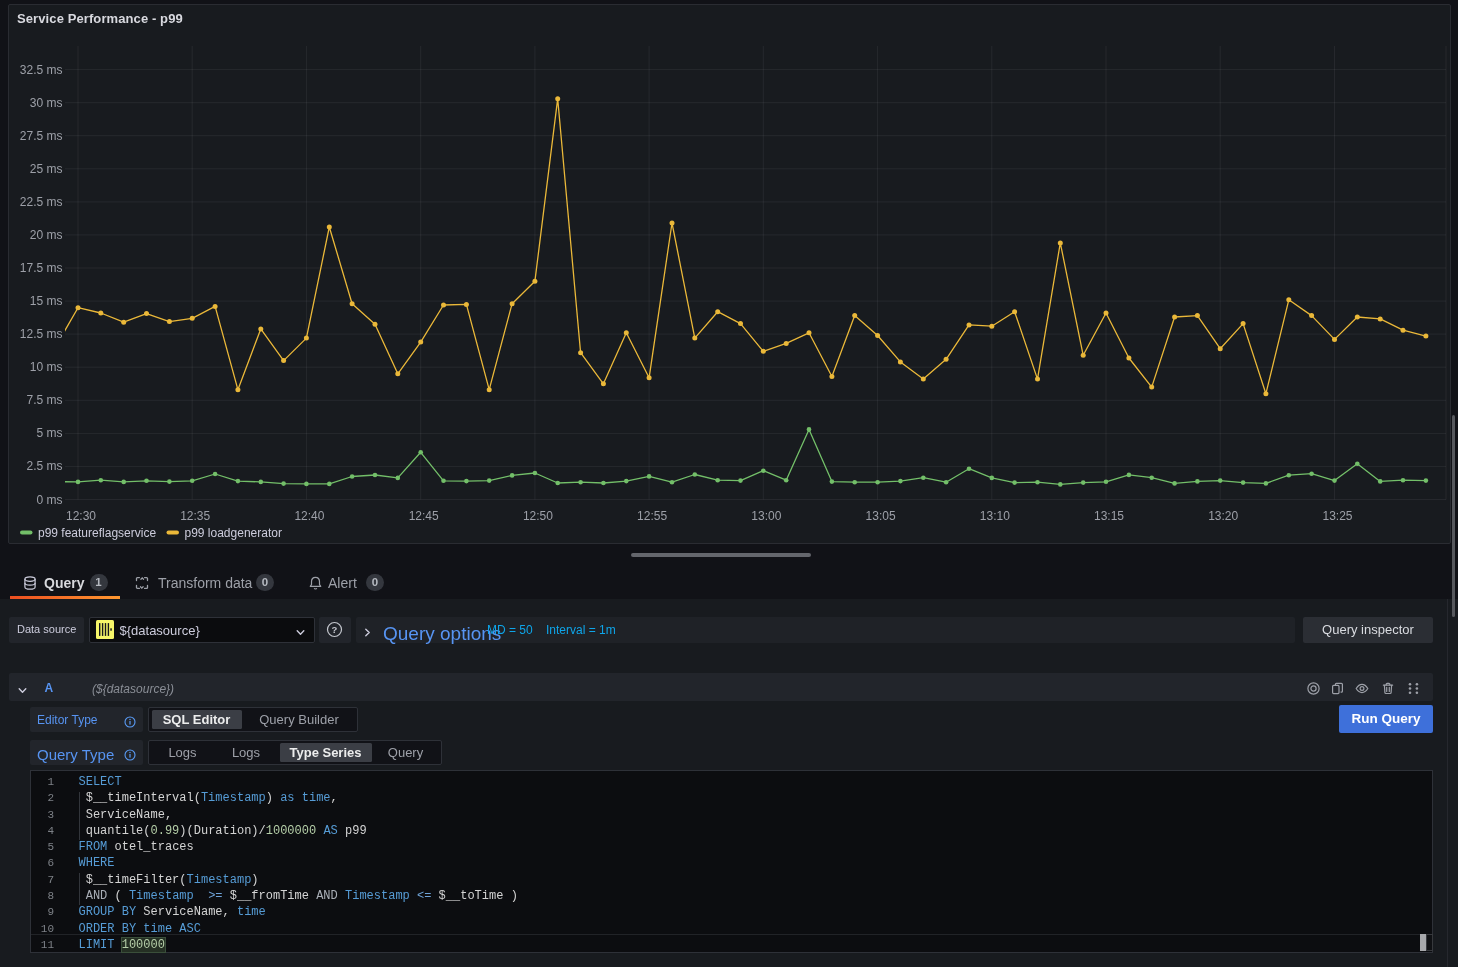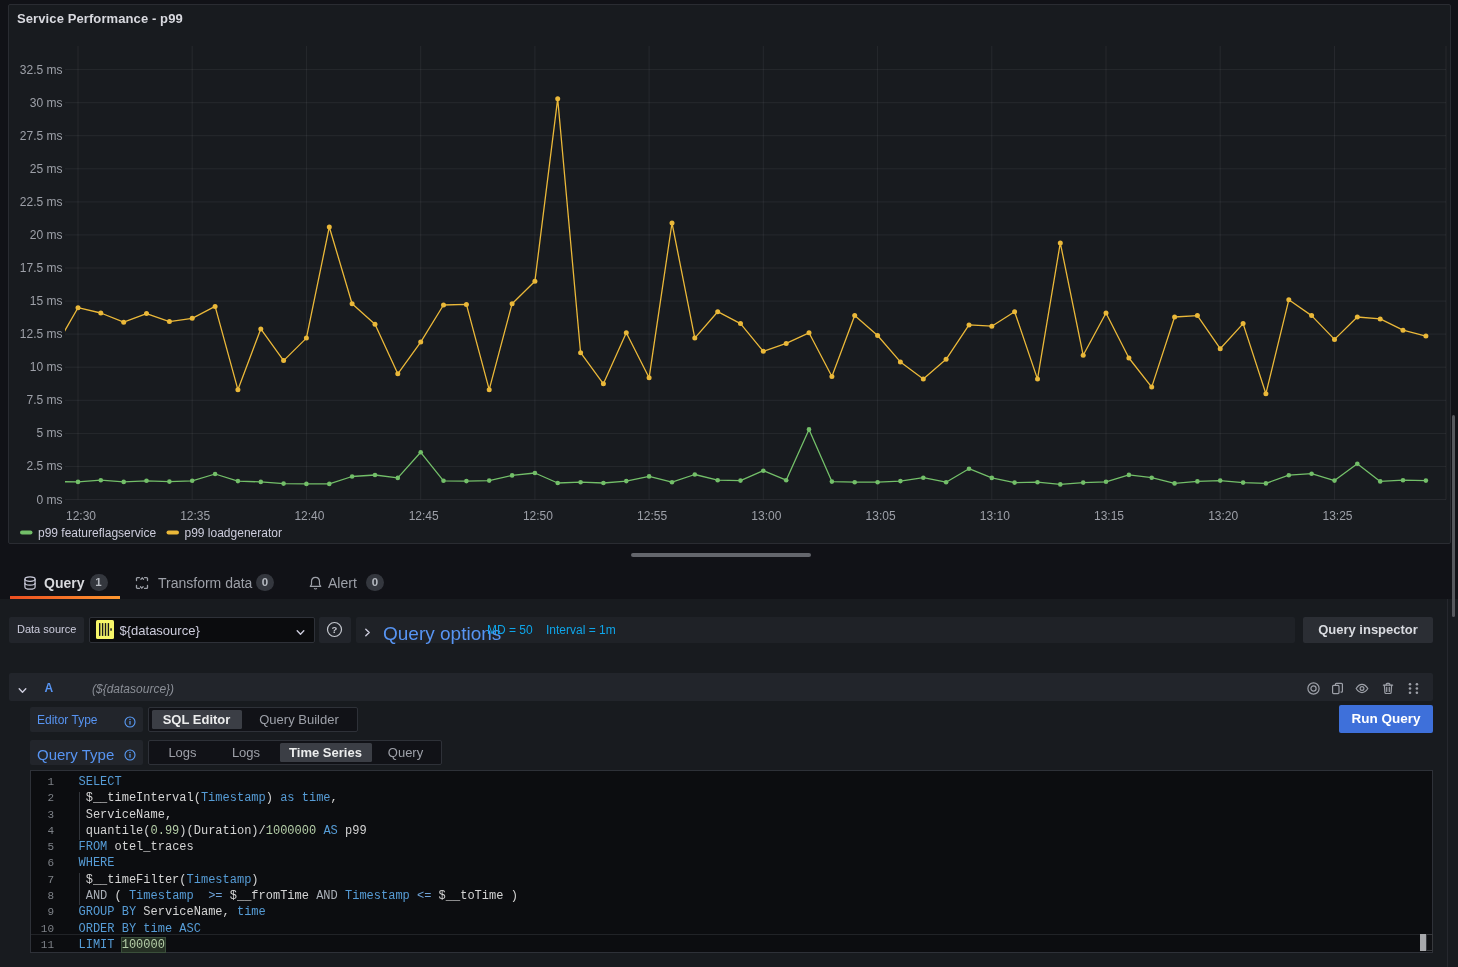--- a/index.html
+++ b/index.html
@@ -15,21 +15,21 @@
 .badge { position:absolute; top:574px; height:17px; border-radius:9px; background:#34373e;
   color:#b6bac1; font-size:11.5px; font-weight:700; text-align:center; line-height:17px; }
 #tabline { left:10px; top:595.5px; width:110px; height:3px;
   background:linear-gradient(90deg,#ec4e20,#ff9830); }
 
 .box { position:absolute; background:#22252b; border-radius:2px; }
 .lbl13 { font-size:13px; color:#ccccdc; }
 #dsdrop { left:88.5px; top:616.5px; width:226px; height:26px; background:#0b0c0e;
   border:1px solid #2e3138; border-radius:2px; }
 #qinsp { left:1303px; top:616.5px; width:130px; height:26px; background:#2b2e34; border-radius:2px;
-  color:#d9dbe0; font-size:13px; font-weight:700; text-align:center; line-height:26px; }
+  color:#d9dbe0; font-size:13px; font-weight:400; text-align:center; line-height:26px; }
 .blue { color:#5794f2; }
 .grey { color:#0ea5e9; }
 
 #arow { left:9px; top:673px; width:1424px; height:28px; background:#22252b; border-radius:2px; }
 .ricons { position:absolute; top:681px; }
 
 .rgroup { position:absolute; background:#111217; border:1px solid #2e3138; border-radius:2px; }
 .seg { position:absolute; top:2.5px; height:19px; border-radius:1.5px; text-align:center;
   font-size:13px; color:#9da0a8; }
 .seg.on { background:#3b3e45; color:#eceded; font-weight:700; }
@@ -342,21 +342,21 @@
 <div class="box" style="left:30px;top:740px;width:113px;height:25px"></div>
 <div class="abs blue" style="left:37px;top:746px;font-size:15px">Query Type</div>
 <div class="abs" style="left:124px;top:746.5px"><svg width="12" height="12" viewBox="0 0 12 12" fill="none">
       <circle cx="6" cy="6" r="5" stroke="#5a9cf7" stroke-width="1.1"></circle>
       <rect x="5.4" y="5" width="1.2" height="3.6" fill="#5a9cf7"></rect>
       <rect x="5.4" y="2.9" width="1.2" height="1.2" fill="#5a9cf7"></rect>
     </svg></div>
 <div class="rgroup" style="left:148px;top:740px;width:294px;height:25px"></div>
 <div class="seg" style="left:151.5px;top:742.5px;width:62px;line-height:19px">Logs</div>
 <div class="seg" style="left:214px;top:742.5px;width:64px;line-height:19px">Logs</div>
-<div class="seg on" style="left:279.5px;top:742.5px;width:92px;line-height:19px">Time Series</div>
+<div class="seg on" style="left:279.5px;top:742.5px;width:92px;line-height:19px">Type Series</div>
 <div class="seg" style="left:372.5px;top:742.5px;width:66px;line-height:19px">Query</div>
 
 <div id="editor" class="abs">
   <div id="gutter">
       <div class="cl">1</div>
       <div class="cl">2</div>
       <div class="cl">3</div>
       <div class="cl">4</div>
       <div class="cl">5</div>
       <div class="cl">6</div>

